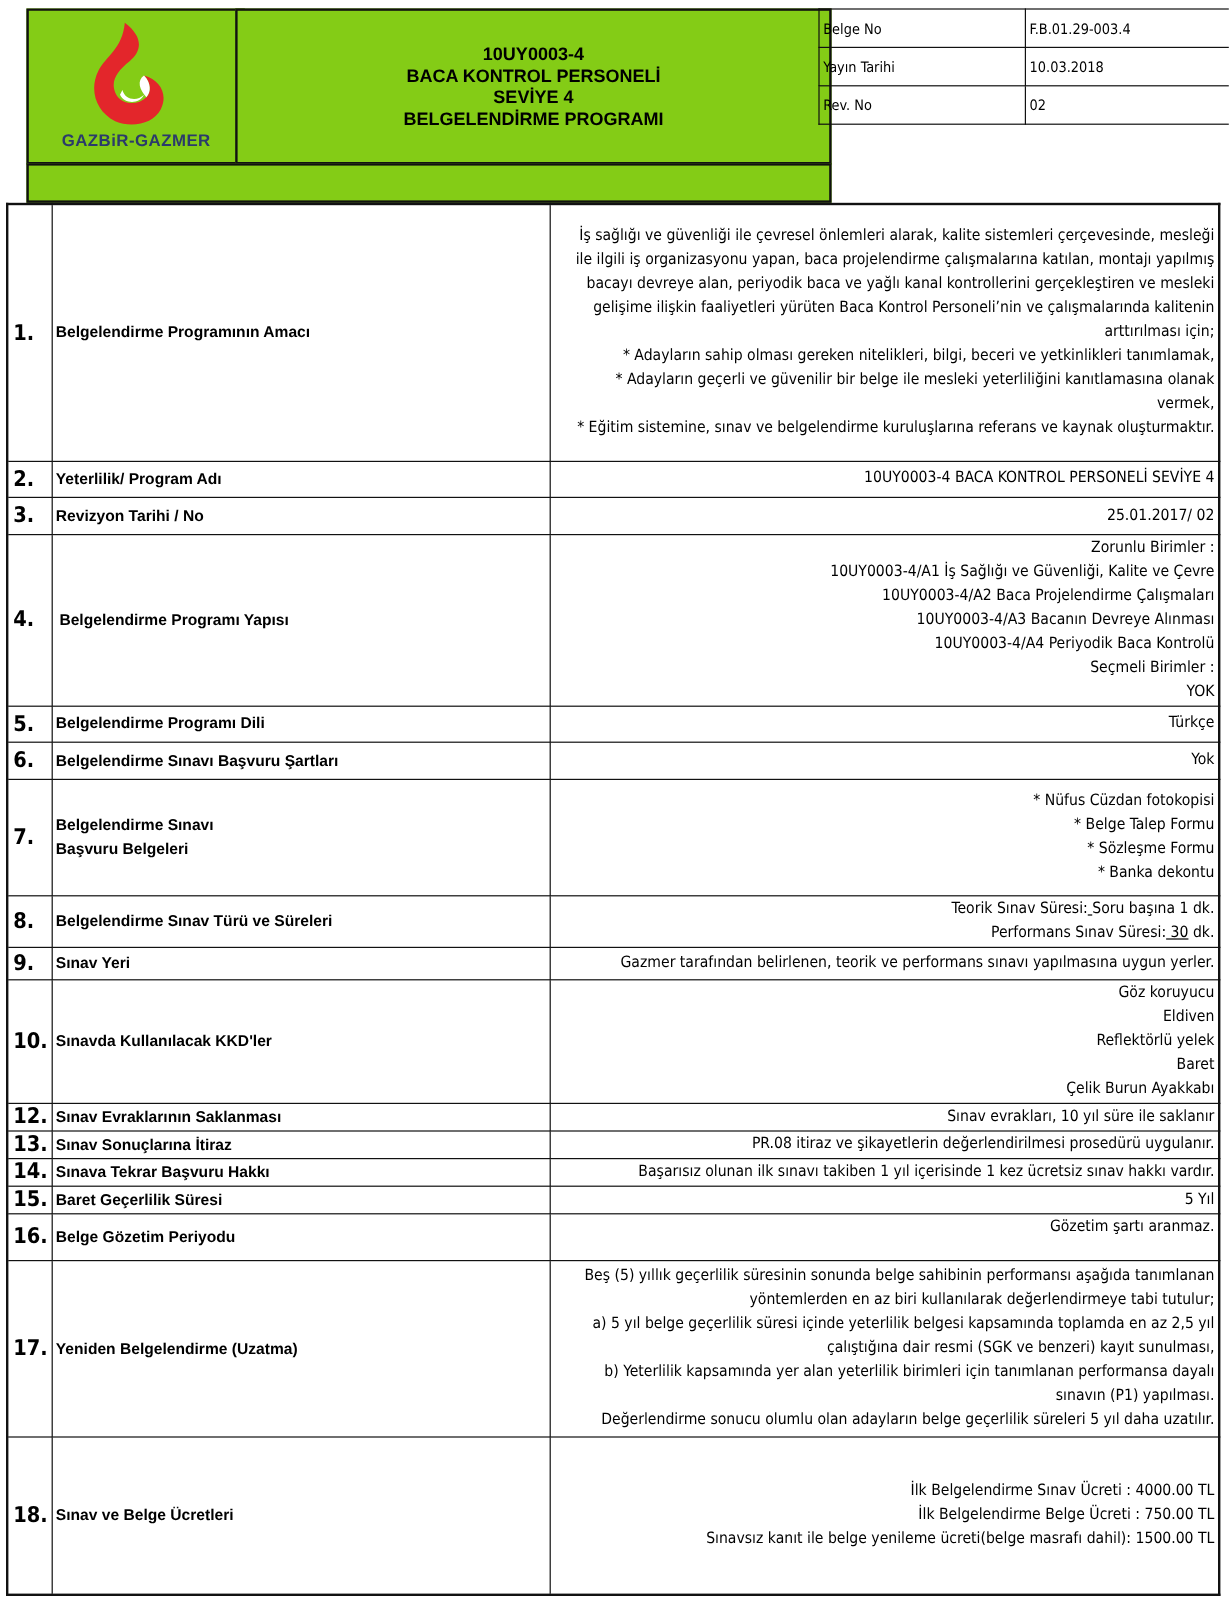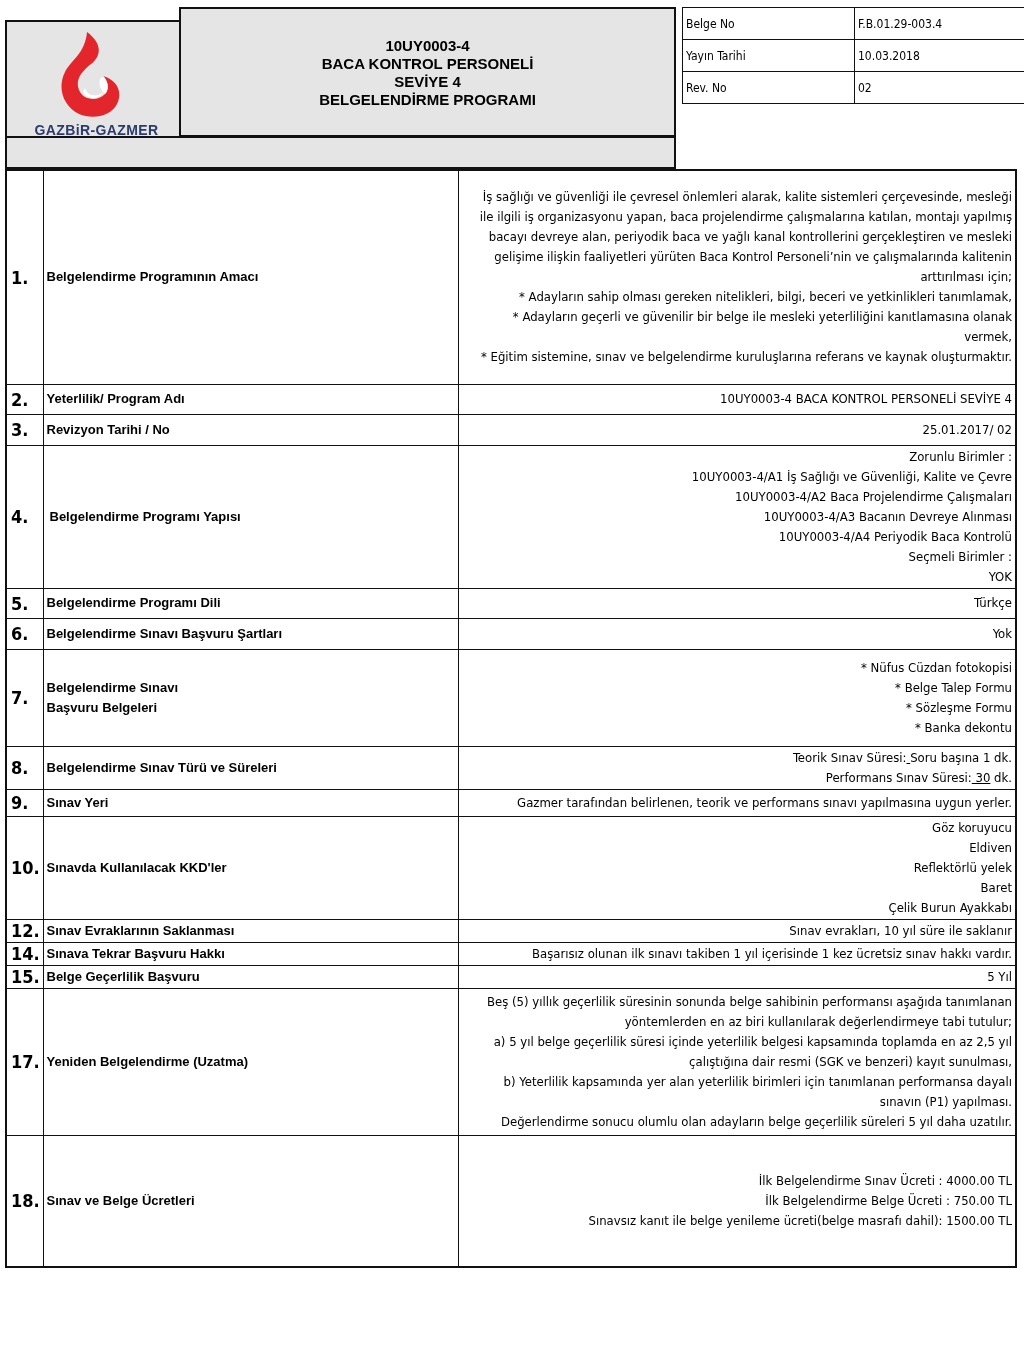--- a/index.html
+++ b/index.html
@@ -1,22 +1,22 @@
 <!DOCTYPE html>
 <html><head>
   <meta charset="utf-8">
   <style>
     * { box-sizing: border-box; margin: 0; padding: 0; }
     html, body { width: 1024px; height: 1350px; background: #ffffff; overflow: hidden; }
     body { font-family: "Liberation Sans", "DejaVu Sans", sans-serif; color: #000; position: relative; }
 
     
     .header { position: absolute; left: 5px; top: 7px; width: 1012px; height: 162px; }
-    .hdr-box { position: absolute; border: 2px solid #111; background: #e5e5e5; }
-    .logo-box { left: 0; top: 13px; width: 182px; height: 130px; border-right-width: 1px; }
+    .hdr-box { position: absolute; border: 2px solid #111; background: #84cc16; margin-left: 17px; }
+    .logo-box { left: 0; top: 0; width: 182px; height: 130px; border-right-width: 1px; }
     .title-box { left: 174px; top: 0; width: 497px; height: 130px; display: flex; flex-direction: column; align-items: center; justify-content: center; padding-top: 2px; }
     .title-line { font-weight: bold; font-size: 15px; line-height: 18px; text-align: center; }
     .blank-box { left: 0; top: 129px; width: 671px; height: 33px; }
 
     .meta-table { position: absolute; left: 677px; top: 0; width: 408px; border-collapse: collapse; }
     .meta-table td { border: 1.5px solid #111; font-family: "DejaVu Sans Condensed", "DejaVu Sans", sans-serif; font-size: 12px; padding: 0 0 0 3px; vertical-align: middle; }
     .meta-table td.k { width: 172px; }
     .meta-table tr { height: 32px; }
     .meta-table td.bottom { vertical-align: bottom; padding-bottom: 2px; }
     .meta-table td.top { vertical-align: top; padding-top: 5px; }
@@ -175,33 +175,43 @@
     </td>
   </tr>
 
 
   <tr style="height:23px">
     <td class="num">12.</td>
     <td class="label">Sınav Evraklarının Saklanması</td>
     <td class="val">Sınav evrakları, 10 yıl süre ile saklanır</td>
   </tr>
 
+  <tr style="height:23px">
+    <td class="num">13.</td>
+    <td class="label">Sınav Sonuçlarına İtiraz</td>
+    <td class="val">PR.08 itiraz ve şikayetlerin değerlendirilmesi prosedürü uygulanır.</td>
+  </tr>
 
   <tr style="height:23px">
     <td class="num">14.</td>
     <td class="label">Sınava Tekrar Başvuru Hakkı</td>
     <td class="val">Başarısız olunan ilk sınavı takiben 1 yıl içerisinde 1 kez ücretsiz sınav hakkı vardır.</td>
   </tr>
 
   <tr style="height:23px">
     <td class="num">15.</td>
-    <td class="label">Belge Geçerlilik Başvuru</td>
+    <td class="label">Baret Geçerlilik Süresi</td>
     <td class="val">5 Yıl</td>
   </tr>
 
+  <tr style="height:39px">
+    <td class="num">16.</td>
+    <td class="label">Belge Gözetim Periyodu</td>
+    <td class="val top">Gözetim şartı aranmaz.</td>
+  </tr>
 
   <tr style="height:147px">
     <td class="num">17.</td>
     <td class="label">Yeniden Belgelendirme (Uzatma)</td>
     <td class="val">
       <span class="val-line">Beş (5) yıllık geçerlilik süresinin sonunda belge sahibinin performansı aşağıda tanımlanan</span>
       <span class="val-line">yöntemlerden en az biri kullanılarak değerlendirmeye tabi tutulur;</span>
       <span class="val-line">a) 5 yıl belge geçerlilik süresi içinde yeterlilik belgesi kapsamında toplamda en az 2,5 yıl</span>
       <span class="val-line">çalıştığına dair resmi (SGK ve benzeri) kayıt sunulması,</span>
       <span class="val-line">b) Yeterlilik kapsamında yer alan yeterlilik birimleri için tanımlanan performansa dayalı</span>

